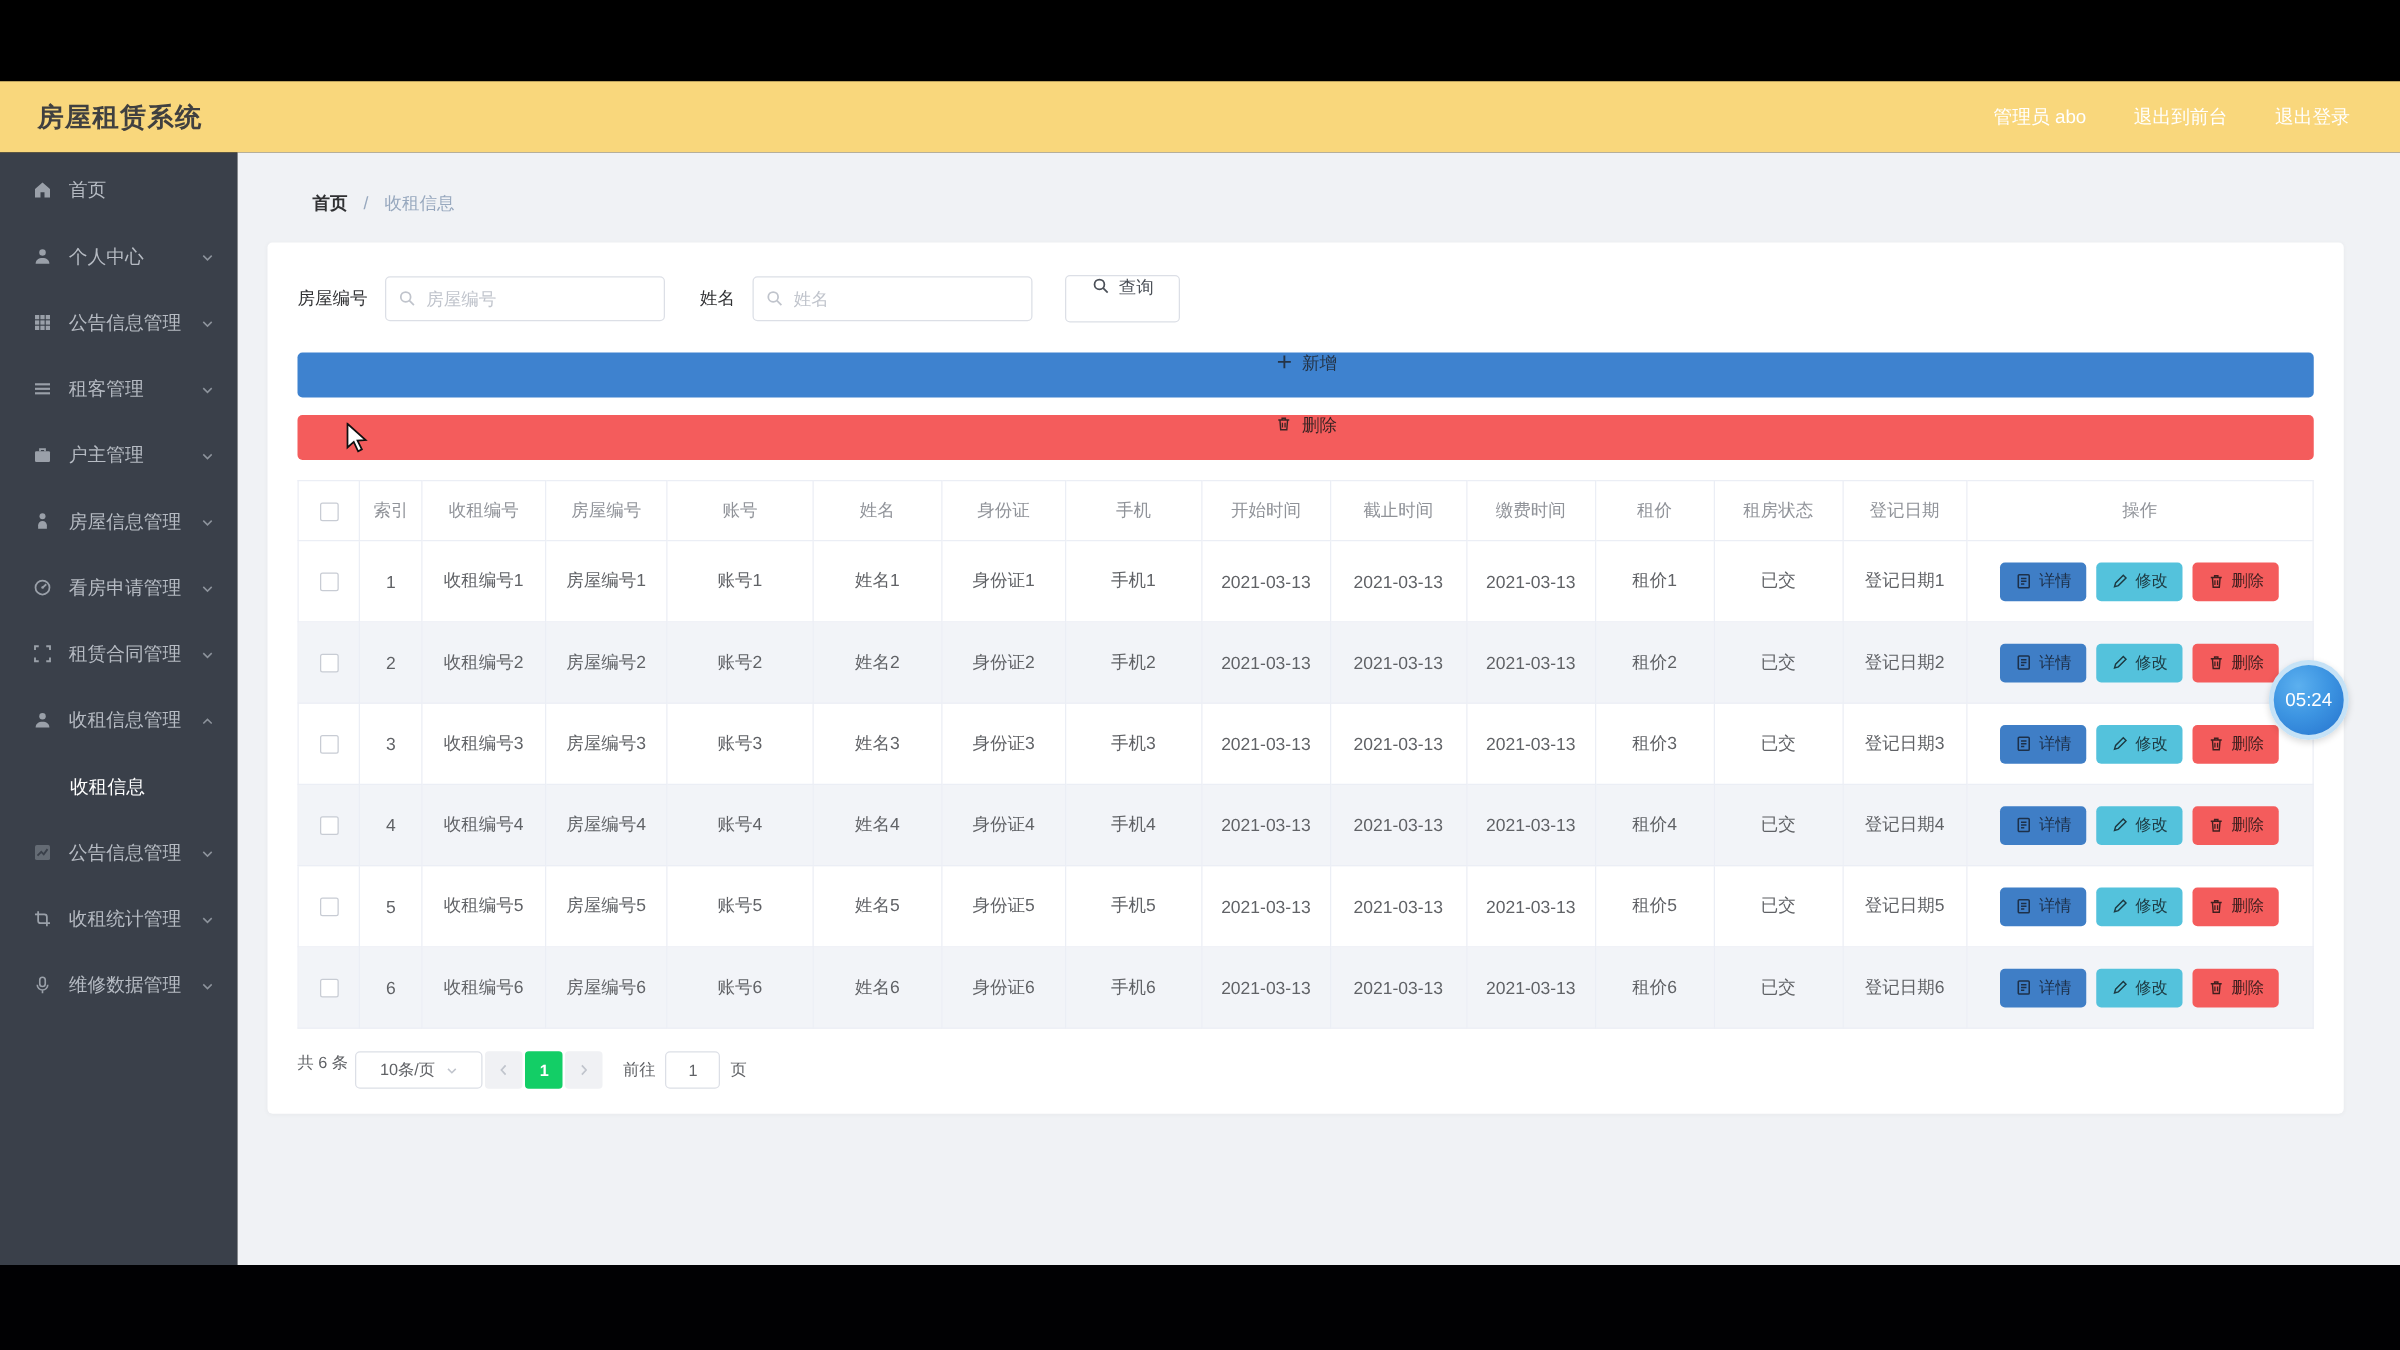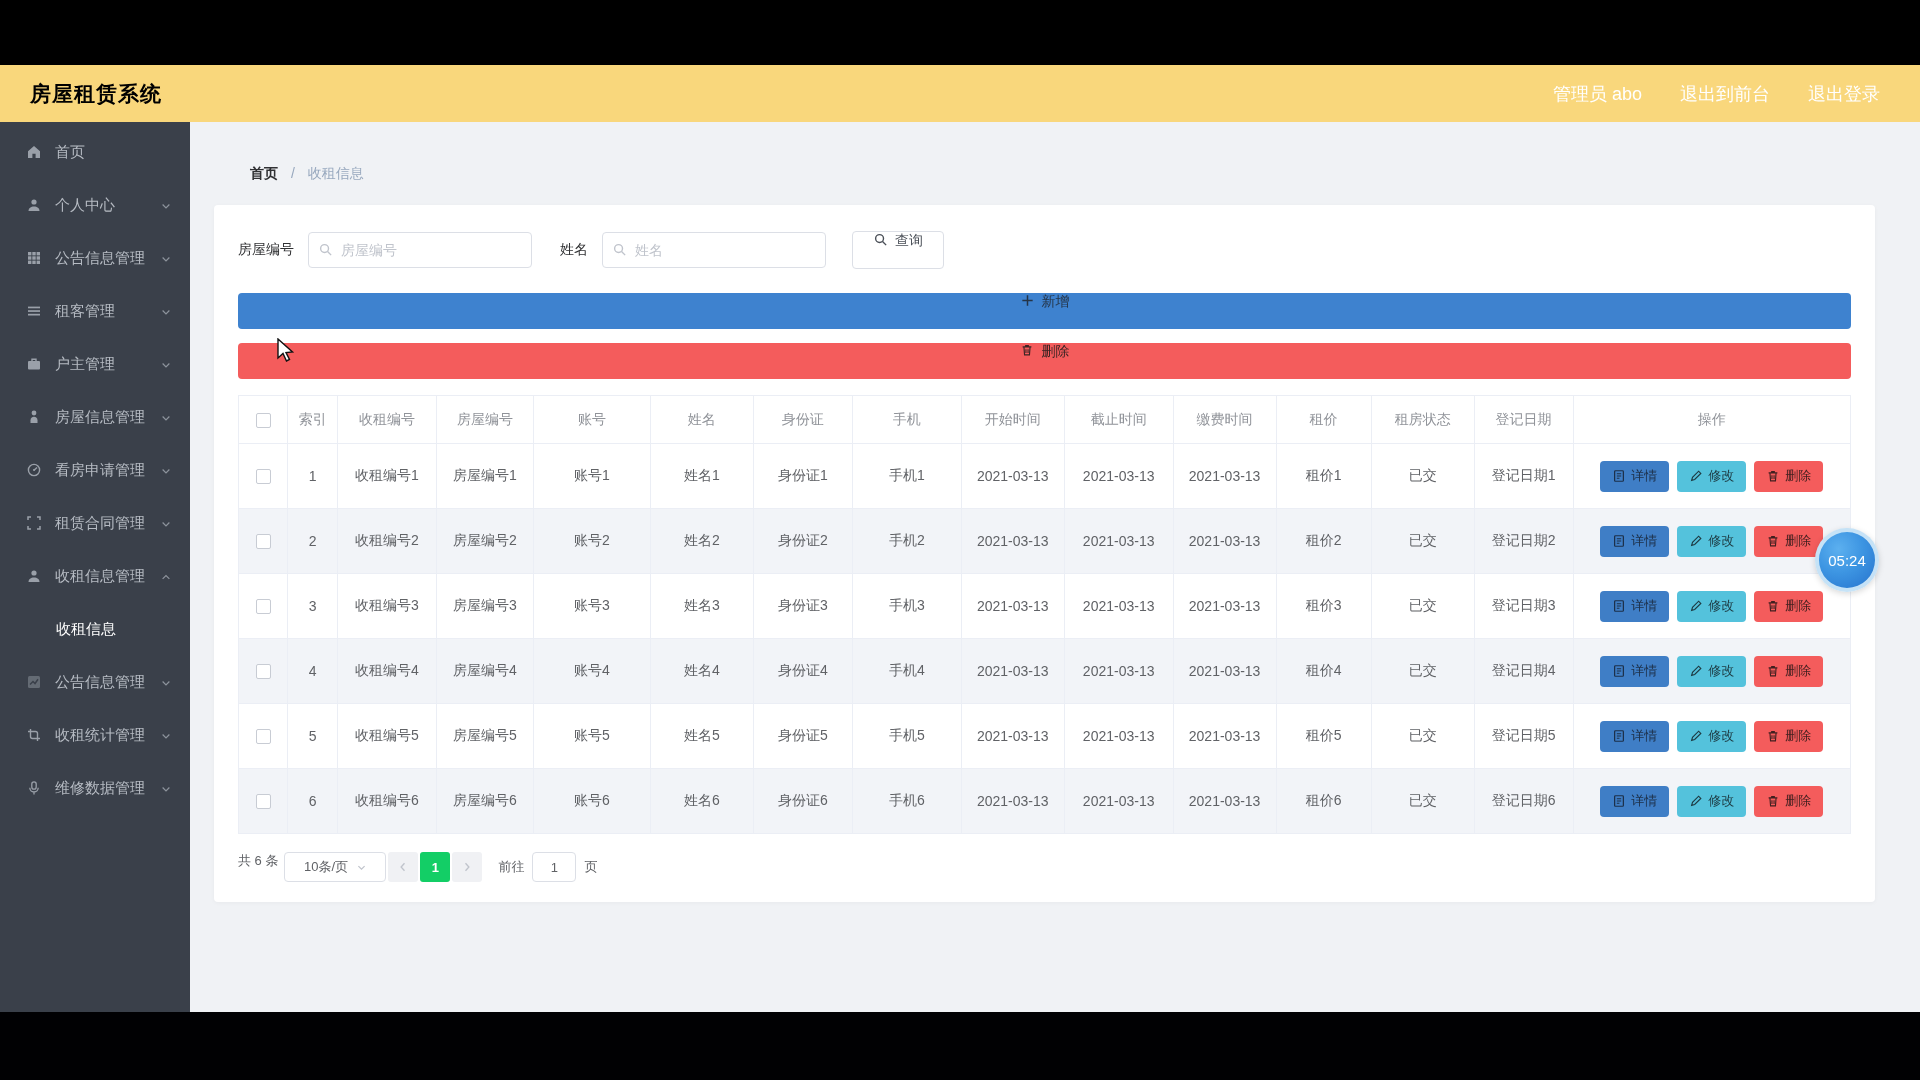--- a/index.html
+++ b/index.html
@@ -3,35 +3,35 @@
 <meta charset="utf-8">
 <style>
   html,body{margin:0;padding:0;background:#000;}
   *{box-sizing:border-box;font-family:"Liberation Sans","DejaVu Sans",sans-serif;}
   .screen{position:relative;width:1920px;height:1080px;background:#000;overflow:hidden;}
   .top-black{height:65px;background:#000;}
   .bottom-black{position:absolute;left:0;bottom:0;width:100%;height:68px;background:#010103;}
 
   
   .app-header{height:57px;background:#f9d77c;display:flex;align-items:center;justify-content:space-between;padding:0 40px 0 30px;}
-  .app-title{color:#000000;font-size:21px;font-weight:bold;letter-spacing:1px;}
+  .app-title{color:#404040;font-size:21px;font-weight:bold;letter-spacing:1px;}
   .header-links{display:flex;gap:38px;}
-  .header-links span{color:#fff;font-size:18px;cursor:pointer;}
+  .header-links span{color:#fff;font-size:15px;cursor:pointer;}
 
   
   .body-row{display:flex;height:890px;}
   .sidebar{width:190px;background:#3a404a;flex-shrink:0;padding-top:4px;}
   .menu-item{position:relative;height:53px;display:flex;align-items:center;padding-left:26px;color:#b6bbc3;font-size:15px;cursor:pointer;}
   .menu-item .mi-icon{width:17px;height:17px;margin-right:12px;color:#9aa0a9;display:inline-flex;}
   .menu-item .chev{position:absolute;right:18px;color:#8d939c;display:inline-flex;width:12px;height:12px;}
   .menu-item.sub{padding-left:56px;color:#ffffff;}
   .main{flex:1;background:#f0f2f5;position:relative;overflow:hidden;}
 
   
-  .breadcrumb{padding:43px 0 0 60px;font-size:14px;color:#97a8be;}
+  .breadcrumb{padding:32px 0 0 60px;font-size:14px;color:#97a8be;}
   .breadcrumb .bc-home{color:#303133;font-weight:bold;cursor:pointer;}
   .breadcrumb .bc-sep{margin:0 9px;color:#97a8be;}
   .breadcrumb .bc-cur{color:#97a8be;}
 
   
   .card{margin:22px 45px 0 24px;background:#fff;border-radius:4px;box-shadow:0 1px 4px rgba(0,0,0,0.04);padding:26px 24px 20px 24px;}
 
   
   .search-row{display:flex;align-items:center;gap:14px;margin-bottom:24px;}
   .field-label{font-size:14px;color:#303133;white-space:nowrap;}

